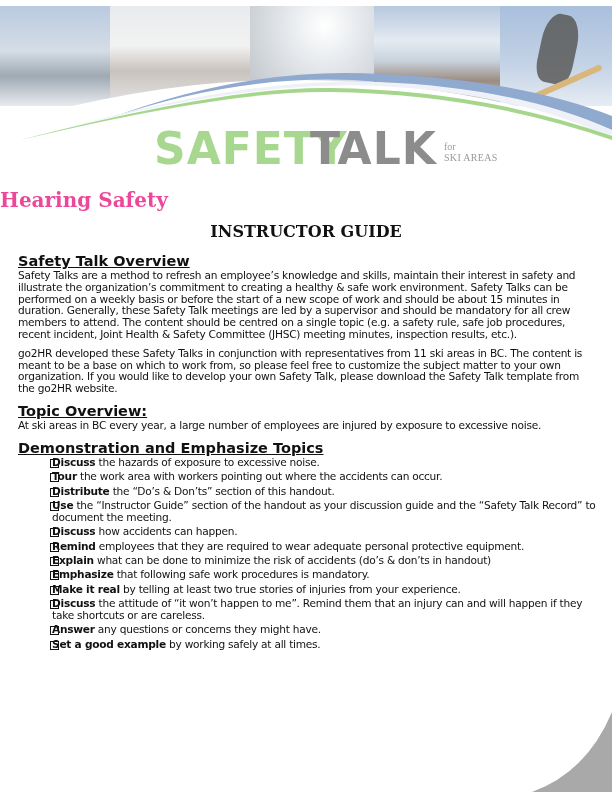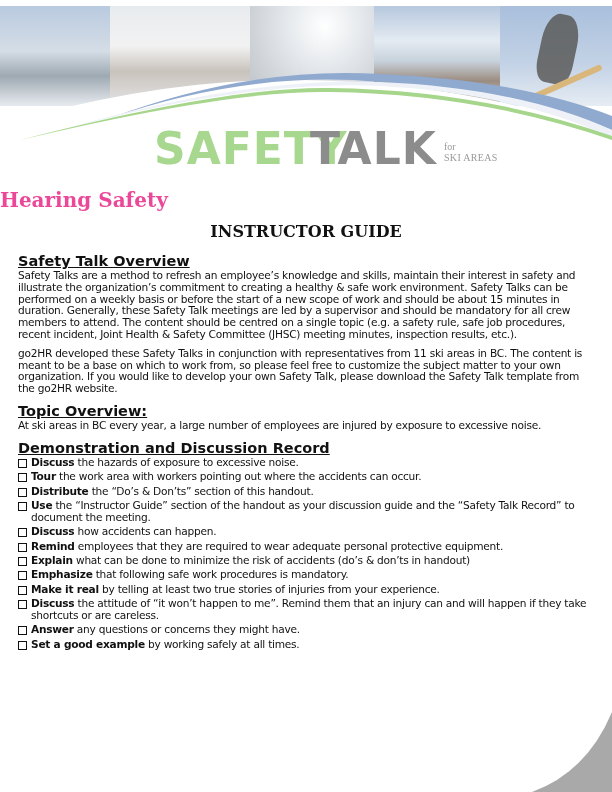--- a/index.html
+++ b/index.html
@@ -20,21 +20,21 @@
   .logo-for { position:absolute; left:444px; top:18px; font-family:"Liberation Serif", serif; font-size:10px; color:#9a9a9a; line-height:10px; }
   .logo-ski { position:absolute; left:444px; top:29px; font-family:"Liberation Serif", serif; font-size:10px; color:#9a9a9a; line-height:10px; letter-spacing:0.3px; }
   .title { position:absolute; left:0; width:612px; top:188px; text-align:left; font-family:"DejaVu Serif", serif; font-weight:bold; font-size:20px; color:#ec4899; }
   .subtitle { position:absolute; left:0; width:612px; top:222px; text-align:center; font-family:"DejaVu Serif", serif; font-weight:bold; font-size:16px; color:#111; }
   .content { position:absolute; left:18px; top:253px; width:580px; font-family:"DejaVu Sans", sans-serif; font-size:10.6px; line-height:11.8px; letter-spacing:-0.25px; }
   h2 { margin:0; font-size:14.5px; font-weight:bold; text-decoration:underline; line-height:17px; letter-spacing:0; }
   p { margin:0; }
   .gap { height:7px; }
   .gap2 { height:8px; }
   ul.tasks { list-style:none; margin:0; padding:0; }
-  ul.tasks li { position:relative; padding-left:13px; margin-bottom:2.6px; }
+  ul.tasks li { position:relative; padding-left:2px; margin-bottom:2.6px;margin-left:32px; }
   ul.tasks li .box { position:absolute; left:0; top:2px; width:7px; height:7px; border:1px solid #111; }
   ul.tasks li b { font-weight:bold; }
   .corner { position:absolute; right:0; bottom:0; }
 </style>
 </head>
 <body>
 
 <div class="banner">
   <div class="photo p1"></div>
   <div class="photo p2"></div>
@@ -64,21 +64,21 @@
 
 <div class="content">
   <h2>Safety Talk Overview</h2>
   <p>Safety Talks are a method to refresh an employee’s knowledge and skills, maintain their interest in safety and illustrate the organization’s commitment to creating a healthy &amp; safe work environment. Safety Talks can be performed on a weekly basis or before the start of a new scope of work and should be about 15 minutes in duration. Generally, these Safety Talk meetings are led by a supervisor and should be mandatory for all crew members to attend. The content should be centred on a single topic (e.g. a safety rule, safe job procedures, recent incident, Joint Health &amp; Safety Committee (JHSC) meeting minutes, inspection results, etc.).</p>
   <div class="gap"></div>
   <p>go2HR developed these Safety Talks in conjunction with representatives from 11 ski areas in BC. The content is meant to be a base on which to work from, so please feel free to customize the subject matter to your own organization. If you would like to develop your own Safety Talk, please download the Safety Talk template from the go2HR website.</p>
   <div class="gap2"></div>
   <h2>Topic Overview:</h2>
   <p>At ski areas in BC every year, a large number of employees are injured by exposure to excessive noise.</p>
   <div class="gap2"></div>
-  <h2>Demonstration and Discussion Record</h2>
+  <h2>Demonstration and Emphasize Topics</h2>
   <ul class="tasks">
       <li><span class="box"></span><b>Discuss</b><span> the hazards of exposure to excessive noise.</span></li>
       <li><span class="box"></span><b>Tour</b><span> the work area with workers pointing out where the accidents can occur.</span></li>
       <li><span class="box"></span><b>Distribute</b><span> the “Do’s &amp; Don’ts” section of this handout.</span></li>
       <li><span class="box"></span><b>Use</b><span> the “Instructor Guide” section of the handout as your discussion guide and the “Safety Talk Record” to document the meeting.</span></li>
       <li><span class="box"></span><b>Discuss</b><span> how accidents can happen.</span></li>
       <li><span class="box"></span><b>Remind</b><span> employees that they are required to wear adequate personal protective equipment.</span></li>
       <li><span class="box"></span><b>Explain</b><span> what can be done to minimize the risk of accidents (do’s &amp; don’ts in handout)</span></li>
       <li><span class="box"></span><b>Emphasize</b><span> that following safe work procedures is mandatory.</span></li>
       <li><span class="box"></span><b>Make it real</b><span> by telling at least two true stories of injuries from your experience.</span></li>

